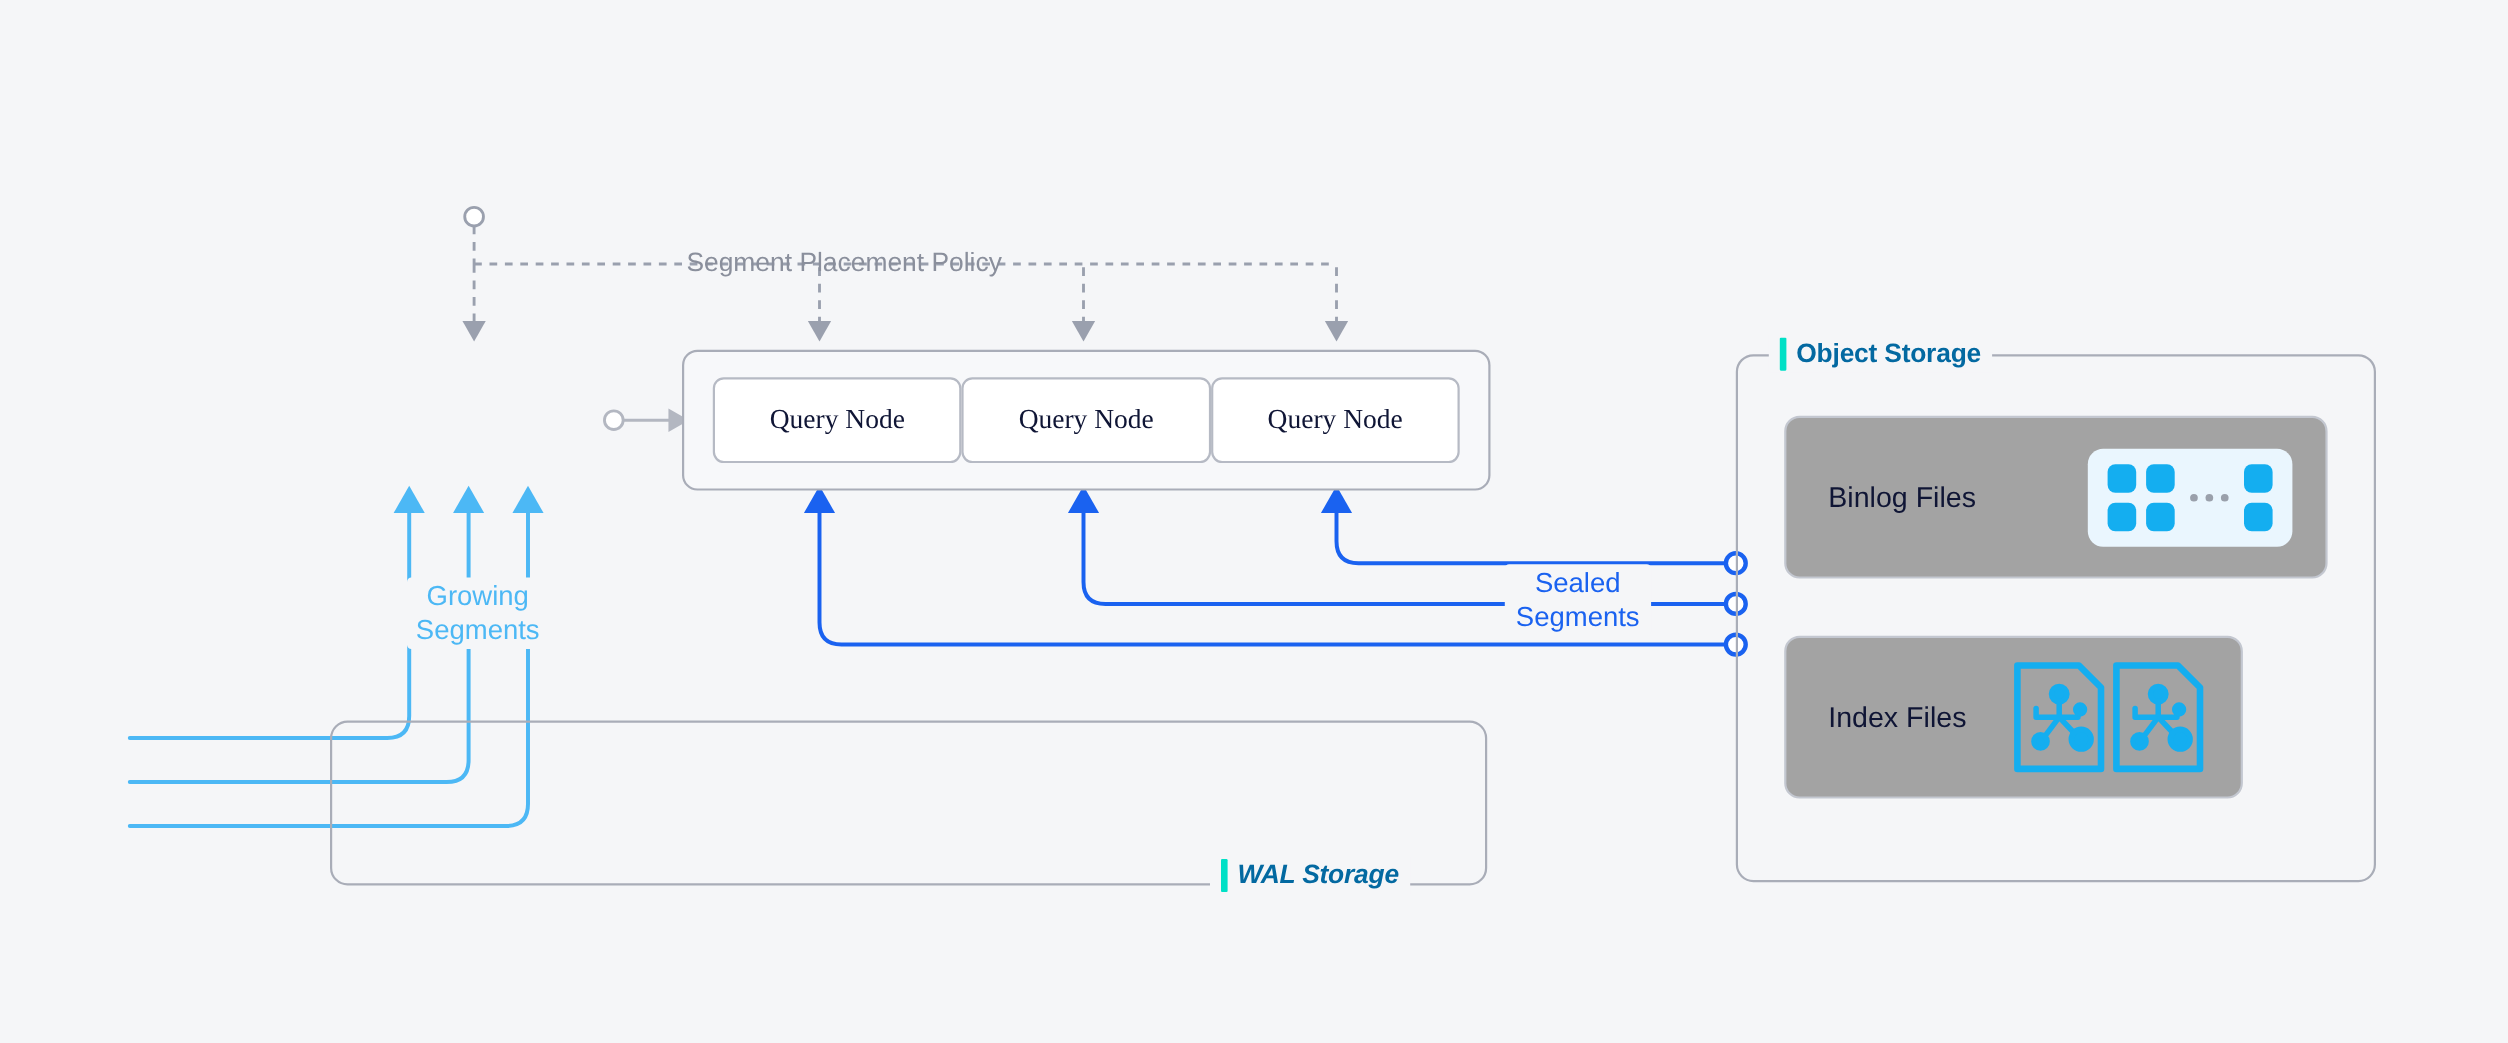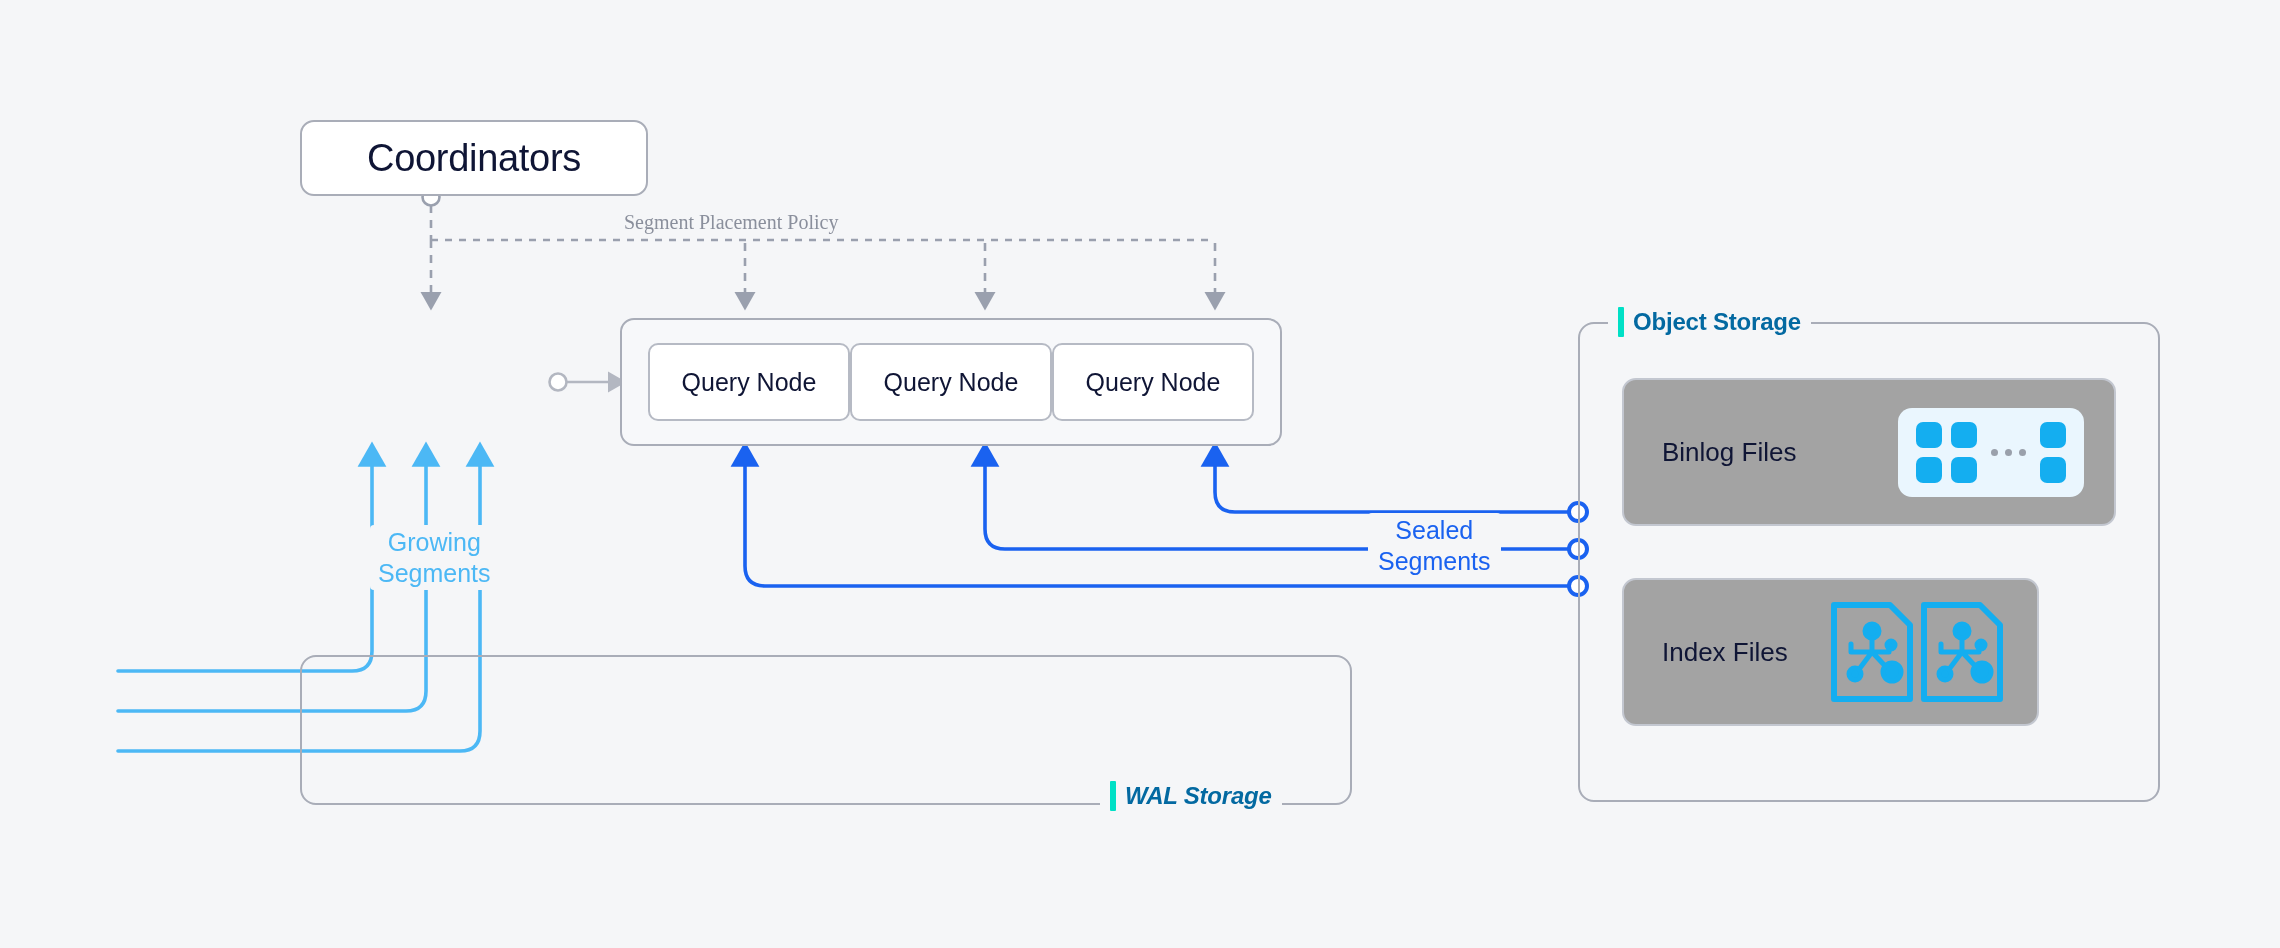--- a/index.html
+++ b/index.html
@@ -55,25 +55,26 @@
 
   .group-box {
     position: absolute;
     background: #f7f8fa;
     border: 2px solid #a9adb8;
     border-radius: 14px;
     box-sizing: border-box;
   }
   .query-group {
     left: 620px; top: 318px;
-    width: 662px; height: 128px;
+    width: 735px; height: 128px;
     display: flex;
     align-items: center;
     gap: 0;
     padding: 0 26px;
+    font-family: Liberation Serif, serif;
   }
   .query-node {
     position: relative;
     flex: 1 1 0;
     height: 78px;
     background: #ffffff;
     border: 2px solid #b6bac4;
     border-radius: 10px;
     box-sizing: border-box;
     display: flex;
@@ -181,24 +182,23 @@
 
   
   .edge-label {
     position: absolute;
     text-align: center;
     line-height: 1.22;
     white-space: nowrap;
     pointer-events: none;
   }
   .lbl-policy {
-    left: 624px; top: 210px;
-    font-size: 20px;
+    left: 624px; top: 224px;
+    font-size: 24px;
     color: #8a8f9c;
-    font-family: Liberation Serif, serif;
   }
   .lbl-growing {
     left: 370px; top: 525px;
     font-size: 25px;
     color: #4cb8f5;
     background: #f5f6f8;
     padding: 2px 8px;
     border-radius: 4px;
   }
   .lbl-sealed {
@@ -265,23 +265,20 @@
       <path d="M1578,586 L765,586 Q745,586 745,566 L745,456" marker-end="url(#arrow-blue)"></path>
     </g>
 
     <g>
       <circle cx="1578" cy="512" r="9" fill="#ffffff" stroke="#1a62f0" stroke-width="4"></circle>
       <circle cx="1578" cy="549" r="9" fill="#ffffff" stroke="#1a62f0" stroke-width="4"></circle>
       <circle cx="1578" cy="586" r="9" fill="#ffffff" stroke="#1a62f0" stroke-width="4"></circle>
     </g>
   </svg>
 
-  <div class="node-box coordinators">
-    <span>Coordinators</span>
-  </div>
 
 
   <div class="group-box query-group">
     <div class="query-node">
       <span>Query Node</span>
     </div>
     <div class="query-node">
       <span>Query Node</span>
     </div>
     <div class="query-node">

